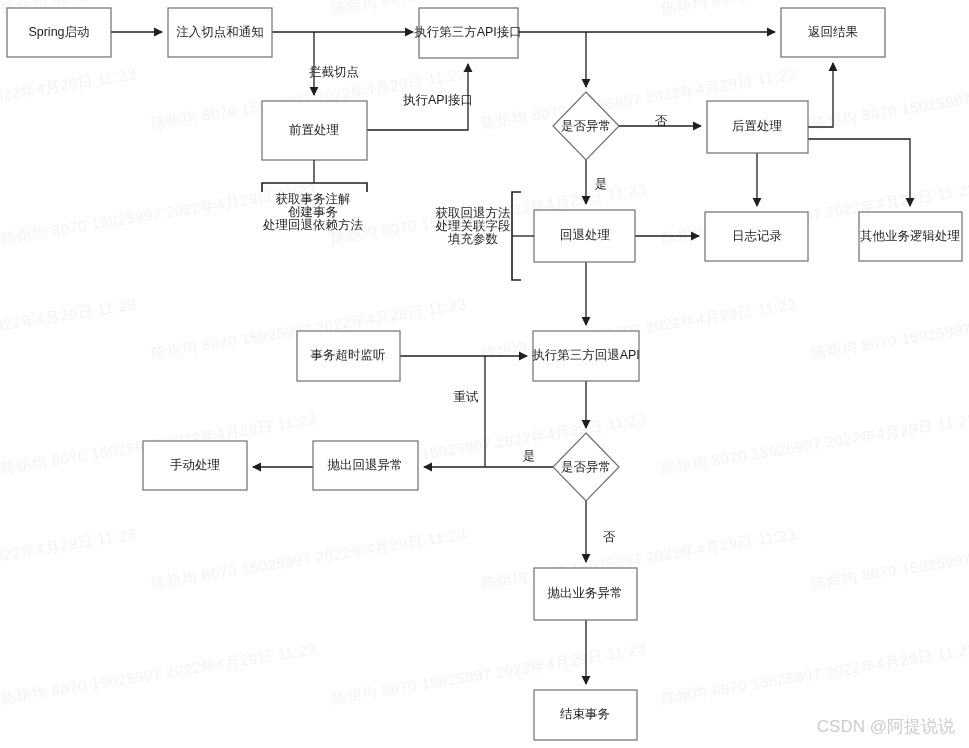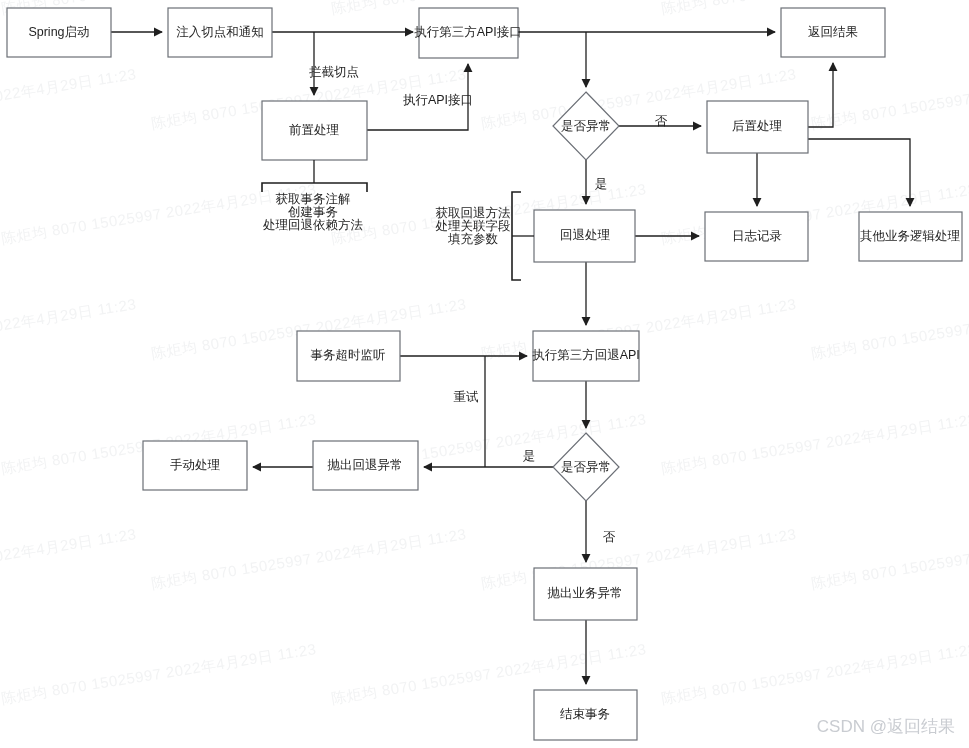--- a/index.html
+++ b/index.html
@@ -189,13 +189,13 @@
 
   <g>
     <path class="conn" d="M 512 236 L 534 236"></path>
     <path class="bracket" d="M 521 192 L 512 192 L 512 280 L 521 280"></path>
     <text class="ann-label" x="473" y="217">获取回退方法</text>
     <text class="ann-label" x="473" y="230">处理关联字段</text>
     <text class="ann-label" x="473" y="243">填充参数</text>
   </g>
 </svg>
 
-<div class="csdn">CSDN @返回结果</div>
+<div class="csdn">CSDN @阿提说说</div>
 
 </body></html>

